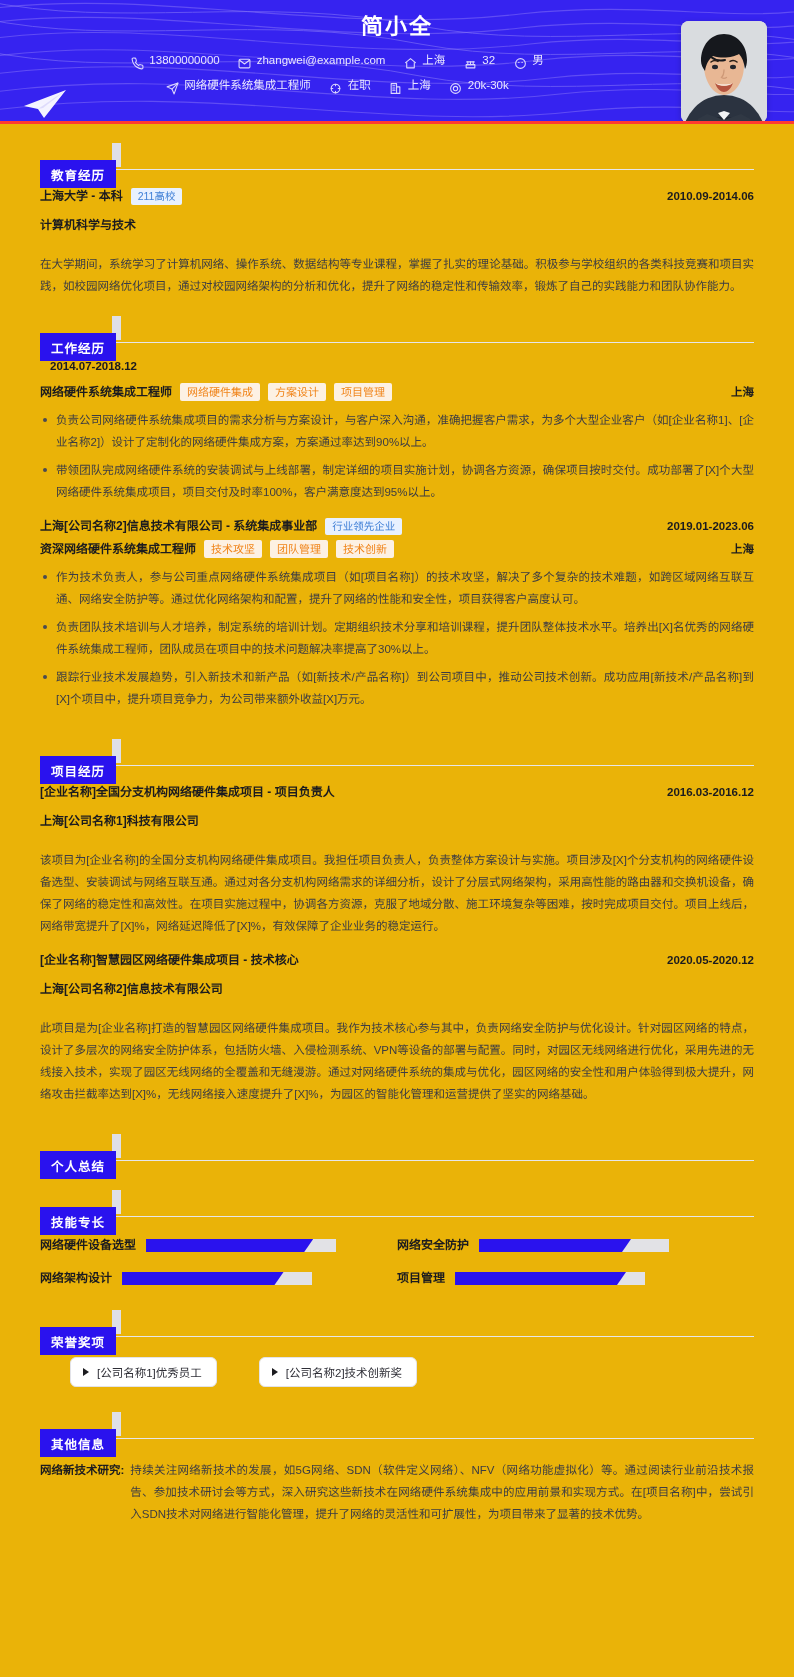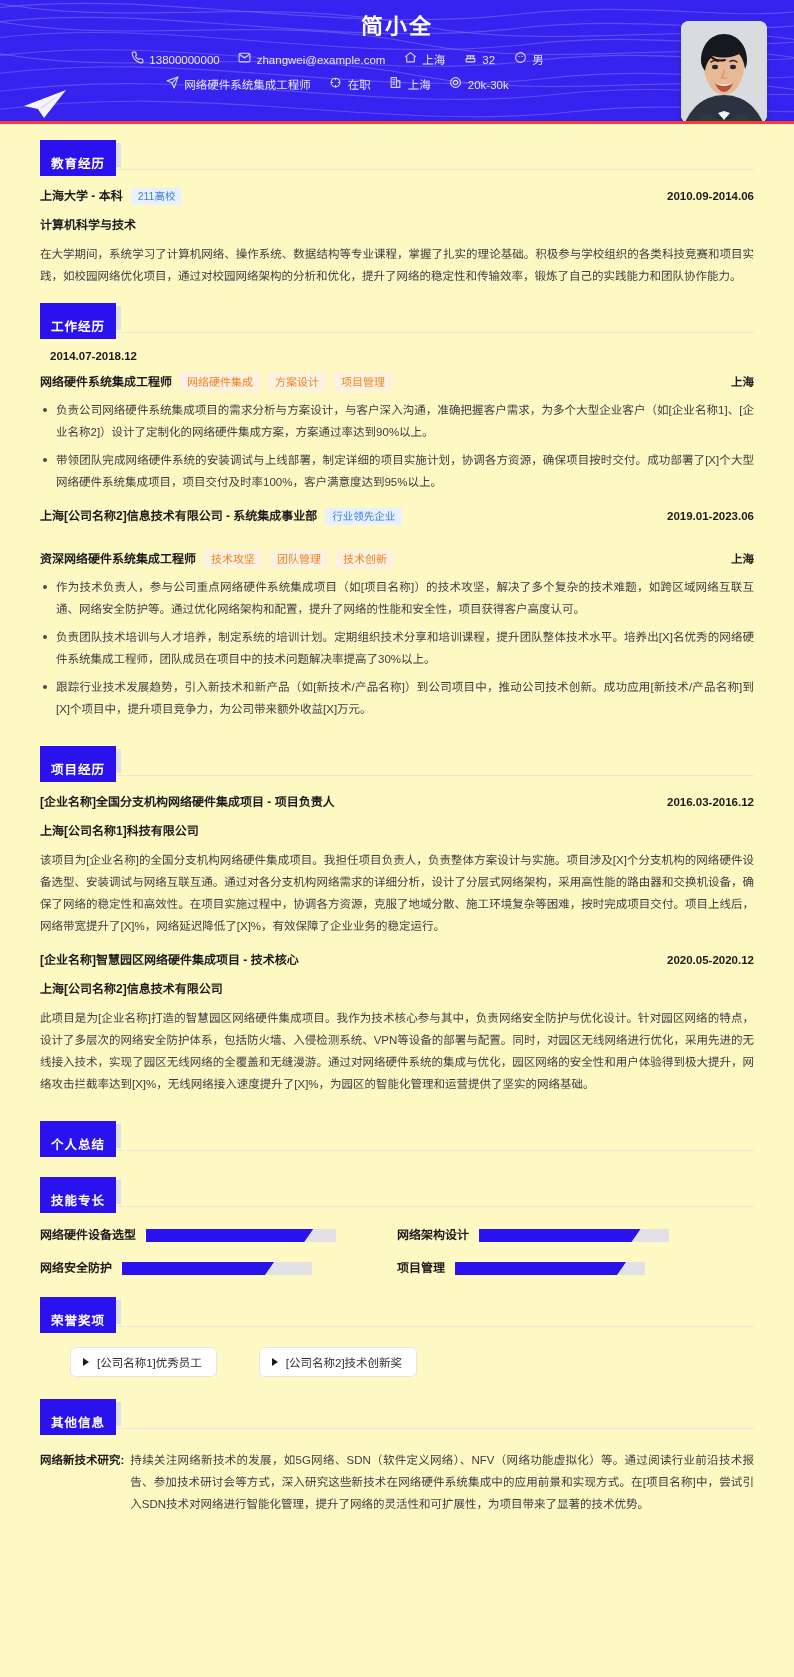--- a/index.html
+++ b/index.html
@@ -8,21 +8,21 @@
     width: 794px;
     background: #ffffff;
     font-family: "Liberation Sans", "DejaVu Sans", sans-serif;
     color: #222;
   }
 
   .page {
     width: 794px;
     min-height: 1677px;
     position: relative;
-    background: #fef9c3;
+    background: #eab308;
   }
 
   
   .hdr {
     position: relative;
     height: 124px;
     background: #3623f0;
     overflow: hidden;
     border-bottom: 3px solid #ff3b30;
   }
@@ -59,21 +59,21 @@
     flex-wrap: wrap;
     gap: 0px;
     color: #e9e6ff;
     font-size: 11.5px;
     line-height: 20px;
     margin-bottom: 5px;
     padding-right: 120px;
   }
   .hdr-item {
     display: inline-flex;
-    align-items: flex-start;
+    align-items: flex-end;
     white-space: nowrap;
     margin: 0 9px;
   }
   .hdr-item .ic {
     display: inline-flex;
     align-items: center;
     justify-content: center;
     width: 14px;
     height: 14px;
     margin-right: 5px;
@@ -115,23 +115,24 @@
     background: #e6e6ea;
   }
   .sec-head .tag {
     position: relative;
     display: inline-block;
     background: #2a12ee;
     color: #fff;
     font-size: 12.5px;
     font-weight: bold;
     letter-spacing: 1px;
-    padding: 16px 11px 4px 11px;
+    padding: 8px 11px 4px 11px;
     line-height: 16px;
     z-index: 2;
+    margin-top: 20px;
   }
   .sec-head .nub {
     position: absolute;
     top: 3px;
     width: 9px;
     height: 24px;
     background: #dfdfe6;
     z-index: 1;
   }
 
@@ -197,21 +198,21 @@
     font-weight: bold;
     color: #1b1b1f;
     line-height: 18px;
     margin-top: 11px;
   }
 
   .para {
     font-size: 11.5px;
     line-height: 22px;
     color: #3c3c43;
-    margin-top: 9px;
+    margin-top: 19px;
     text-align: justify;
   }
 
   ul.bullets { list-style: none; margin-top: 8px; }
   ul.bullets li {
     position: relative;
     font-size: 11.5px;
     line-height: 22px;
     color: #3c3c43;
     padding-left: 16px;
@@ -506,21 +507,21 @@
     </div>
 
     <div style="margin-top:14px">
       <div class="row">
         <div class="row-left">
           <span class="ttl">上海[公司名称2]信息技术有限公司 - 系统集成事业部</span>
           <span class="chip-blue">行业领先企业</span>
         </div>
         <span class="date">2019.01-2023.06</span>
       </div>
-      <div class="row" style="margin-top:25px">
+      <div class="row" style="margin-top:5px">
         <div class="row-left">
           <span class="ttl">资深网络硬件系统集成工程师</span>
           <span class="chip-orange">技术攻坚</span>
           <span class="chip-orange">团队管理</span>
           <span class="chip-orange">技术创新</span>
         </div>
         <span class="loc">上海</span>
       </div>
       <ul class="bullets">
         <li>作为技术负责人，参与公司重点网络硬件系统集成项目（如[项目名称]）的技术攻坚，解决了多个复杂的技术难题，如跨区域网络互联互通、网络安全防护等。通过优化网络架构和配置，提升了网络的性能和安全性，项目获得客户高度认可。</li>
@@ -566,29 +567,29 @@
     </div>
 
     <div class="skills">
       <div class="skill">
         <span class="skill-name">网络硬件设备选型</span>
         <span class="skill-track">
           <span class="skill-fill" style="width: 88%;"></span>
         </span>
       </div>
       <div class="skill">
+        <span class="skill-name">网络安全防护</span>
+        <span class="skill-track">
+          <span class="skill-fill" style="width: 80%;"></span>
+        </span>
+      </div>
+      <div class="skill">
         <span class="skill-name">网络架构设计</span>
         <span class="skill-track">
           <span class="skill-fill" style="width: 85%;"></span>
-        </span>
-      </div>
-      <div class="skill">
-        <span class="skill-name">网络安全防护</span>
-        <span class="skill-track">
-          <span class="skill-fill" style="width: 80%;"></span>
         </span>
       </div>
       <div class="skill">
         <span class="skill-name">项目管理</span>
         <span class="skill-track">
           <span class="skill-fill" style="width: 90%;"></span>
         </span>
       </div>
     </div>
 

